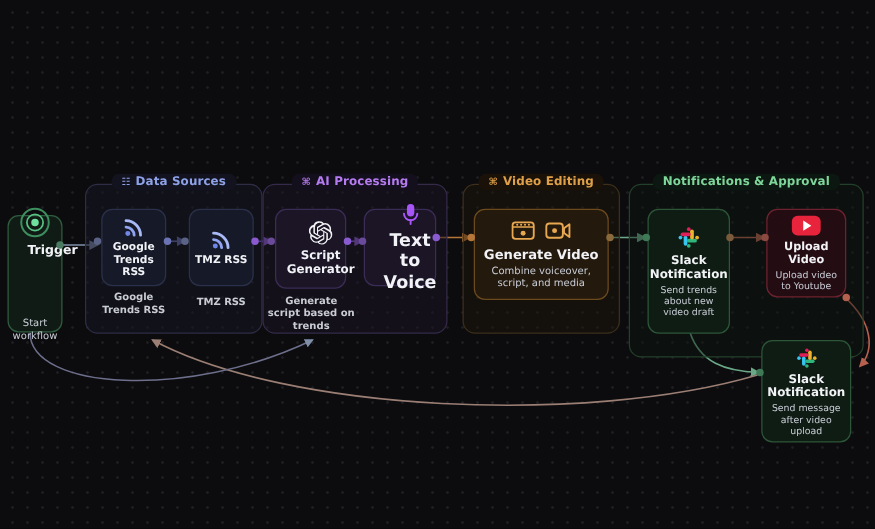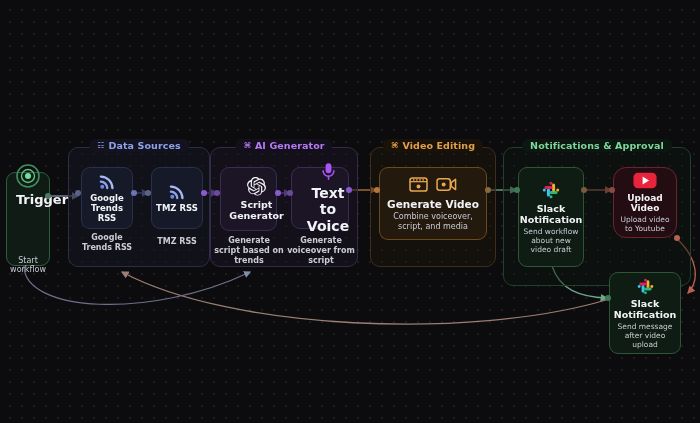--- a/index.html
+++ b/index.html
@@ -180,21 +180,21 @@
   <div class="group g-data" style="left:68px; top:147px; width:142px; height:120px;">
     <div class="group-label">
       <span class="gicon">☷</span>
       <span>Data Sources</span>
     </div>
   </div>
 
   <div class="group g-ai" style="left:210px; top:147px; width:148px; height:120px;">
     <div class="group-label">
       <span class="gicon">⌘</span>
-      <span>AI Generator</span>
+      <span>AI Processing</span>
     </div>
   </div>
 
   <div class="group g-video" style="left:370px; top:147px; width:126px; height:120px;">
     <div class="group-label">
       <span class="gicon">⌘</span>
       <span>Video Editing</span>
     </div>
   </div>
 
@@ -205,21 +205,21 @@
   </div>
 
   <div class="node n-trigger" style="left:6px; top:172px; width:44px; height:94px;">
     <span>
       <svg width="26" height="26" viewBox="0 0 26 26">
         <circle cx="13" cy="13" r="11" fill="none" stroke="#3e8f5f" stroke-width="1.6"></circle>
         <circle cx="13" cy="13" r="6.5" fill="none" stroke="#57c183" stroke-width="1.4"></circle>
         <circle cx="13" cy="13" r="3" fill="#6fe0a0"></circle>
       </svg>
     </span>
-    <div class="node-title" style="font-size:13px; margin-top:4px;margin-left:28px;">Trigger</div>
+    <div class="node-title" style="font-size:10px; margin-top:4px;margin-left:28px;">Trigger</div>
     <div class="node-sub" style="font-size:8px;margin-top:48px;">Start workflow</div>
   </div>
 
   <div class="node n-rss" style="left:81px; top:167px; width:52px; height:62px;">
     <span>
       <svg width="19" height="19" viewBox="0 0 20 20">
         <circle cx="4.5" cy="15.5" r="2.1" fill="#6f86e8"></circle>
         <path d="M3,10.2 A7,7 0 0 1 9.8,17" fill="none" stroke="#8fa3f0" stroke-width="2.4" stroke-linecap="round"></path>
         <path d="M3,4.8 A12.4,12.4 0 0 1 15.2,17" fill="none" stroke="#a9b9f5" stroke-width="2.4" stroke-linecap="round"></path>
       </svg>
@@ -253,21 +253,20 @@
   <div class="node n-ai" style="left:291px; top:167px; width:58px; height:62px;">
     <span>
       <svg width="17" height="19" viewBox="0 0 18 22">
         <rect x="5.6" y="1.4" width="6.8" height="11.6" rx="3.4" fill="#a855f7"></rect>
         <path d="M2.8,10.3 a6.2,6.2 0 0 0 12.4,0" fill="none" stroke="#a855f7" stroke-width="1.8" stroke-linecap="round"></path>
         <line x1="9" y1="16.5" x2="9" y2="20" stroke="#a855f7" stroke-width="1.8" stroke-linecap="round"></line>
       </svg>
     </span>
     <div class="node-title" style="font-size:14px; margin-top:4px;">Text to Voice</div>
   </div>
-  <div class="caption" style="left:285px; top:236px; width:72px;">Generate voiceover from script</div>
 
   <div class="node n-video" style="left:379px; top:167px; width:108px; height:73px;">
     <div class="icon-wrap">
       <span>
         <svg width="19" height="17" viewBox="0 0 20 18">
           <rect x="1" y="2" width="18" height="14" rx="2.6" fill="none" stroke="#e8a851" stroke-width="1.6"></rect>
           <line x1="1" y1="6" x2="19" y2="6" stroke="#e8a851" stroke-width="1.3"></line>
           <circle cx="5" cy="4" r="0.9" fill="#e8a851"></circle>
           <circle cx="8.3" cy="4" r="0.9" fill="#e8a851"></circle>
           <circle cx="11.6" cy="4" r="0.9" fill="#e8a851"></circle>
@@ -294,24 +293,24 @@
         <rect x="7.1" y="10.2" width="3.6" height="9.6" rx="1.8" fill="#36c5f0"></rect>
         <rect x="10.2" y="18.2" width="3.6" height="3.6" rx="1.8" fill="#2eb67d"></rect>
         <rect x="10.2" y="13.3" width="9.6" height="3.6" rx="1.8" fill="#2eb67d"></rect>
         <rect x="18.2" y="10.2" width="3.6" height="3.6" rx="1.8" fill="#ecb22e"></rect>
         <rect x="13.3" y="4.2" width="3.6" height="9.6" rx="1.8" fill="#ecb22e"></rect>
         <rect x="10.2" y="2.2" width="3.6" height="3.6" rx="1.8" fill="#e01e5a"></rect>
         <rect x="4.2" y="7.1" width="9.6" height="3.6" rx="1.8" fill="#e01e5a"></rect>
       </svg>
     </span>
     <div class="node-title" style="font-size:9.5px; margin-top:4px;">Slack Notification</div>
-    <div class="node-sub" style="font-size:7.5px; max-width:58px;">Send workflow about new video draft</div>
-  </div>
-
-  <div class="node n-yt" style="left:613px; top:167px; width:64px; height:71px;border-radius:13px;">
+    <div class="node-sub" style="font-size:7.5px; max-width:58px;">Send trends about new video draft</div>
+  </div>
+
+  <div class="node n-yt" style="left:613px; top:167px; width:64px; height:71px;">
     <span>
       <svg width="24" height="17" viewBox="0 0 26 18">
         <rect x="0.5" y="0.5" width="25" height="17" rx="5" fill="#e8243c"></rect>
         <path d="M10.4,4.6 L17.4,9 L10.4,13.4 z" fill="#ffffff"></path>
       </svg>
     </span>
     <div class="node-title" style="font-size:9px; margin-top:4px;">Upload Video</div>
     <div class="node-sub" style="font-size:7.5px; max-width:58px;">Upload video to Youtube</div>
   </div>
 

